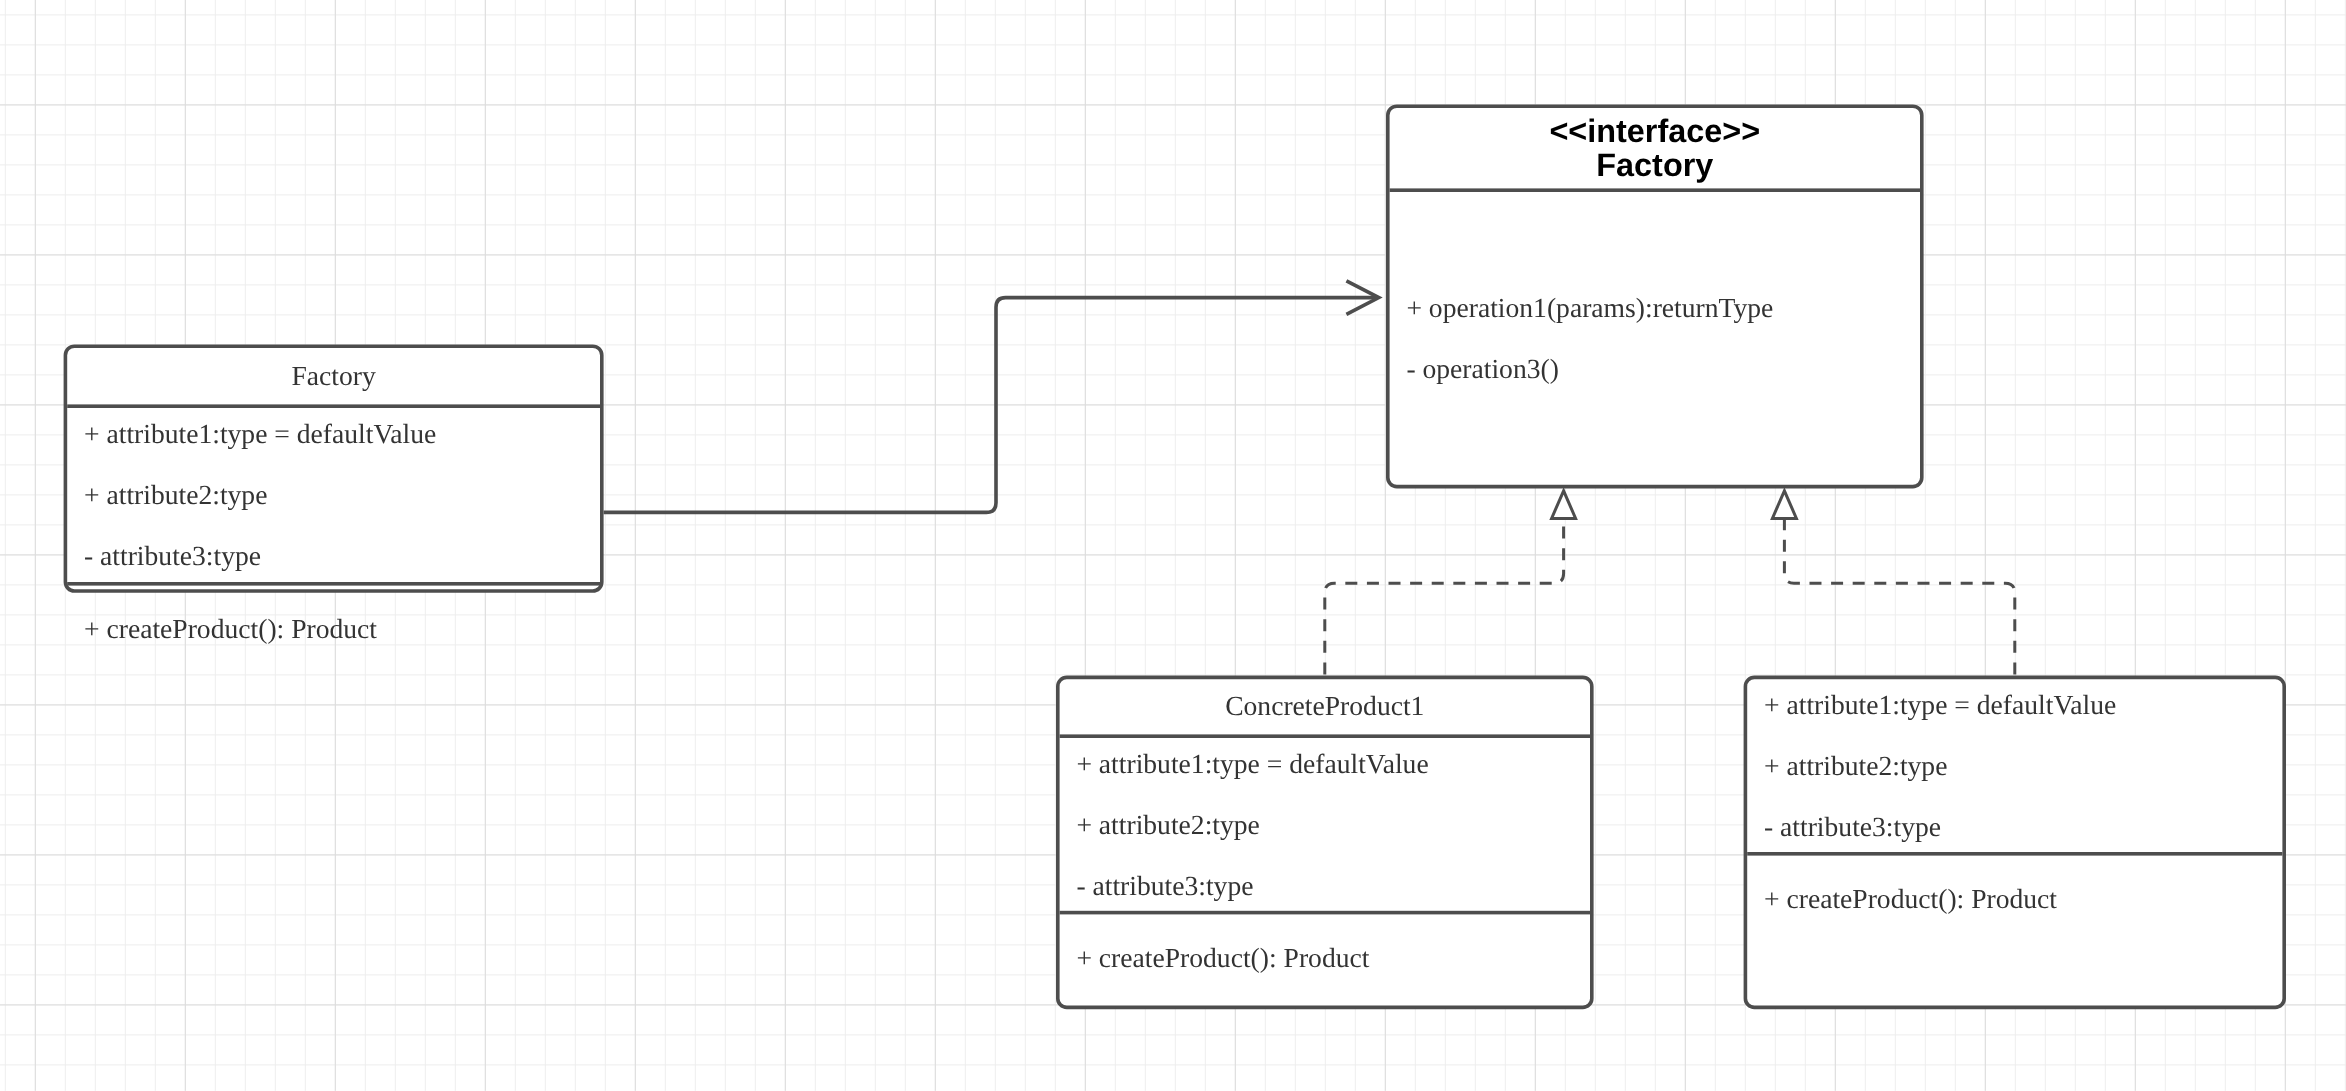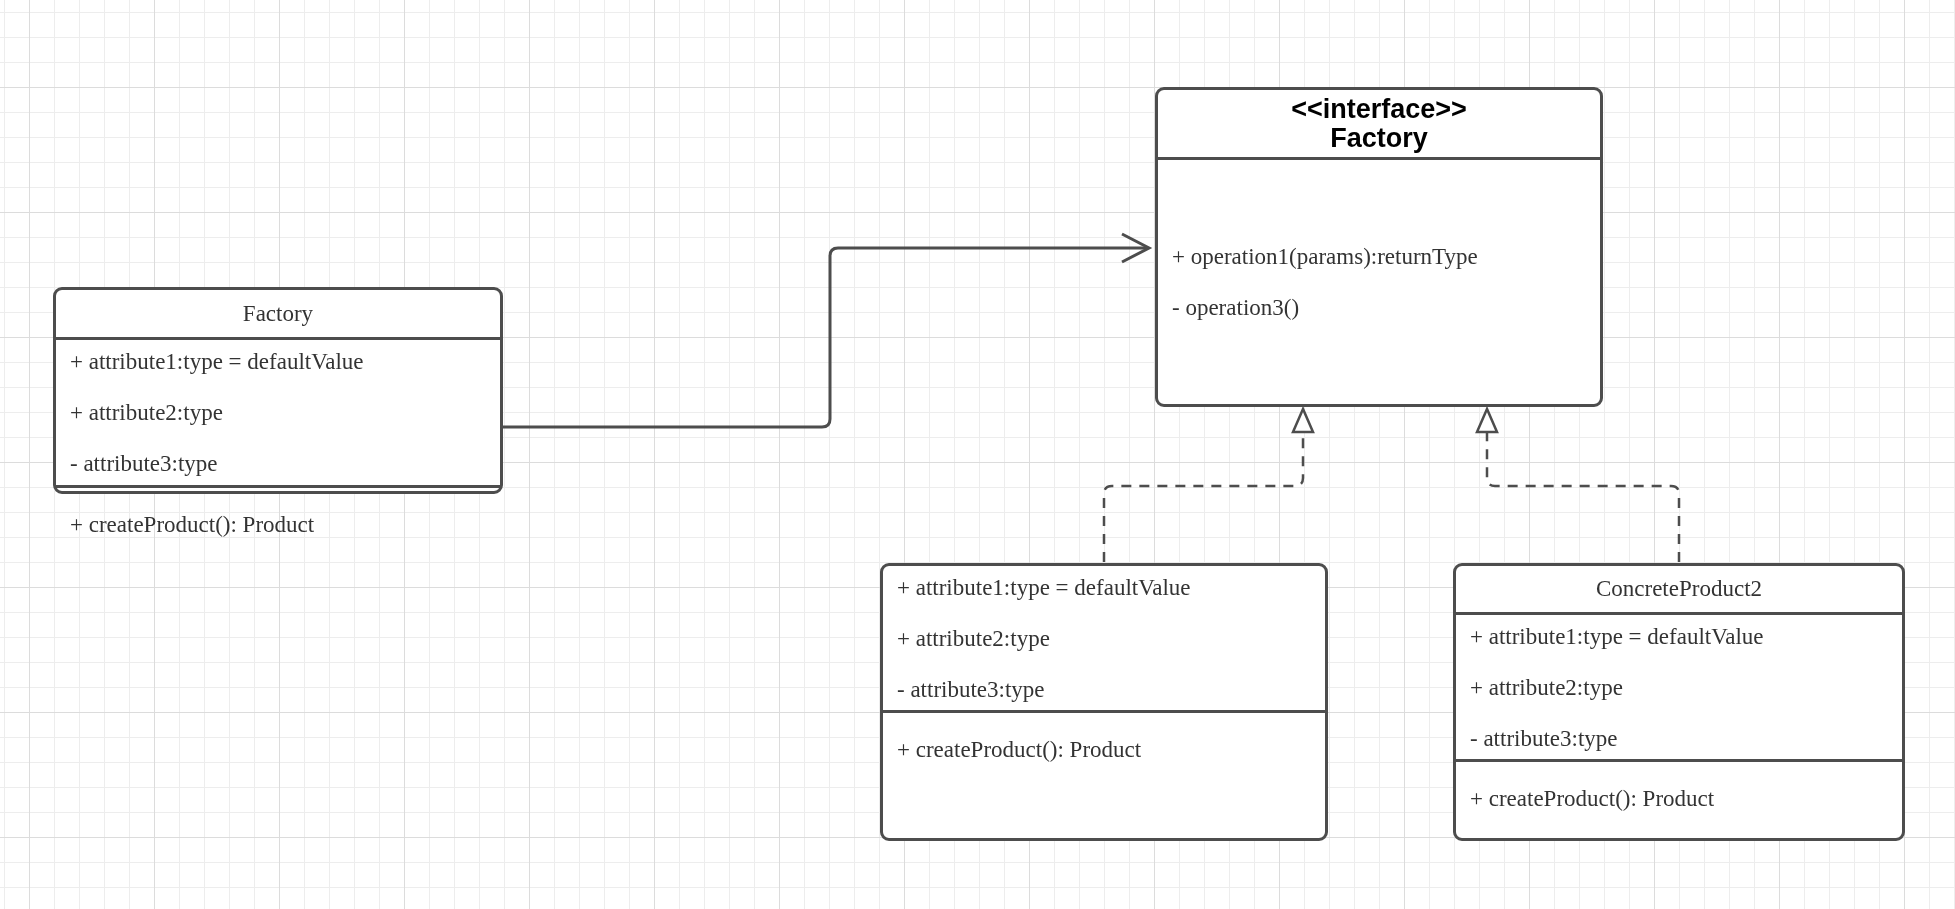--- a/index.html
+++ b/index.html
@@ -111,34 +111,34 @@
       <span class="stereotype">&lt;&lt;interface&gt;&gt;</span>
       <span class="iface-name">Factory</span>
     </div>
     <div class="compartment c-body c-ops">
       <span class="line">+ operation1(params):returnType</span>
       <span class="line">- operation3()</span>
     </div>
   </div>
 
   <div class="uml-class" id="box-cp1">
+    <div class="compartment c-title">
+      <span>ConcreteProduct1</span>
+    </div>
     <div class="compartment c-body c-attrs">
       <span class="line">+ attribute1:type = defaultValue</span>
       <span class="line">+ attribute2:type</span>
       <span class="line">- attribute3:type</span>
     </div>
     <div class="compartment c-body c-methods">
       <span class="line">+ createProduct(): Product</span>
     </div>
   </div>
 
   <div class="uml-class" id="box-cp2">
-    <div class="compartment c-title">
-      <span>ConcreteProduct2</span>
-    </div>
     <div class="compartment c-body c-attrs">
       <span class="line">+ attribute1:type = defaultValue</span>
       <span class="line">+ attribute2:type</span>
       <span class="line">- attribute3:type</span>
     </div>
     <div class="compartment c-body c-methods">
       <span class="line">+ createProduct(): Product</span>
     </div>
   </div>
 

